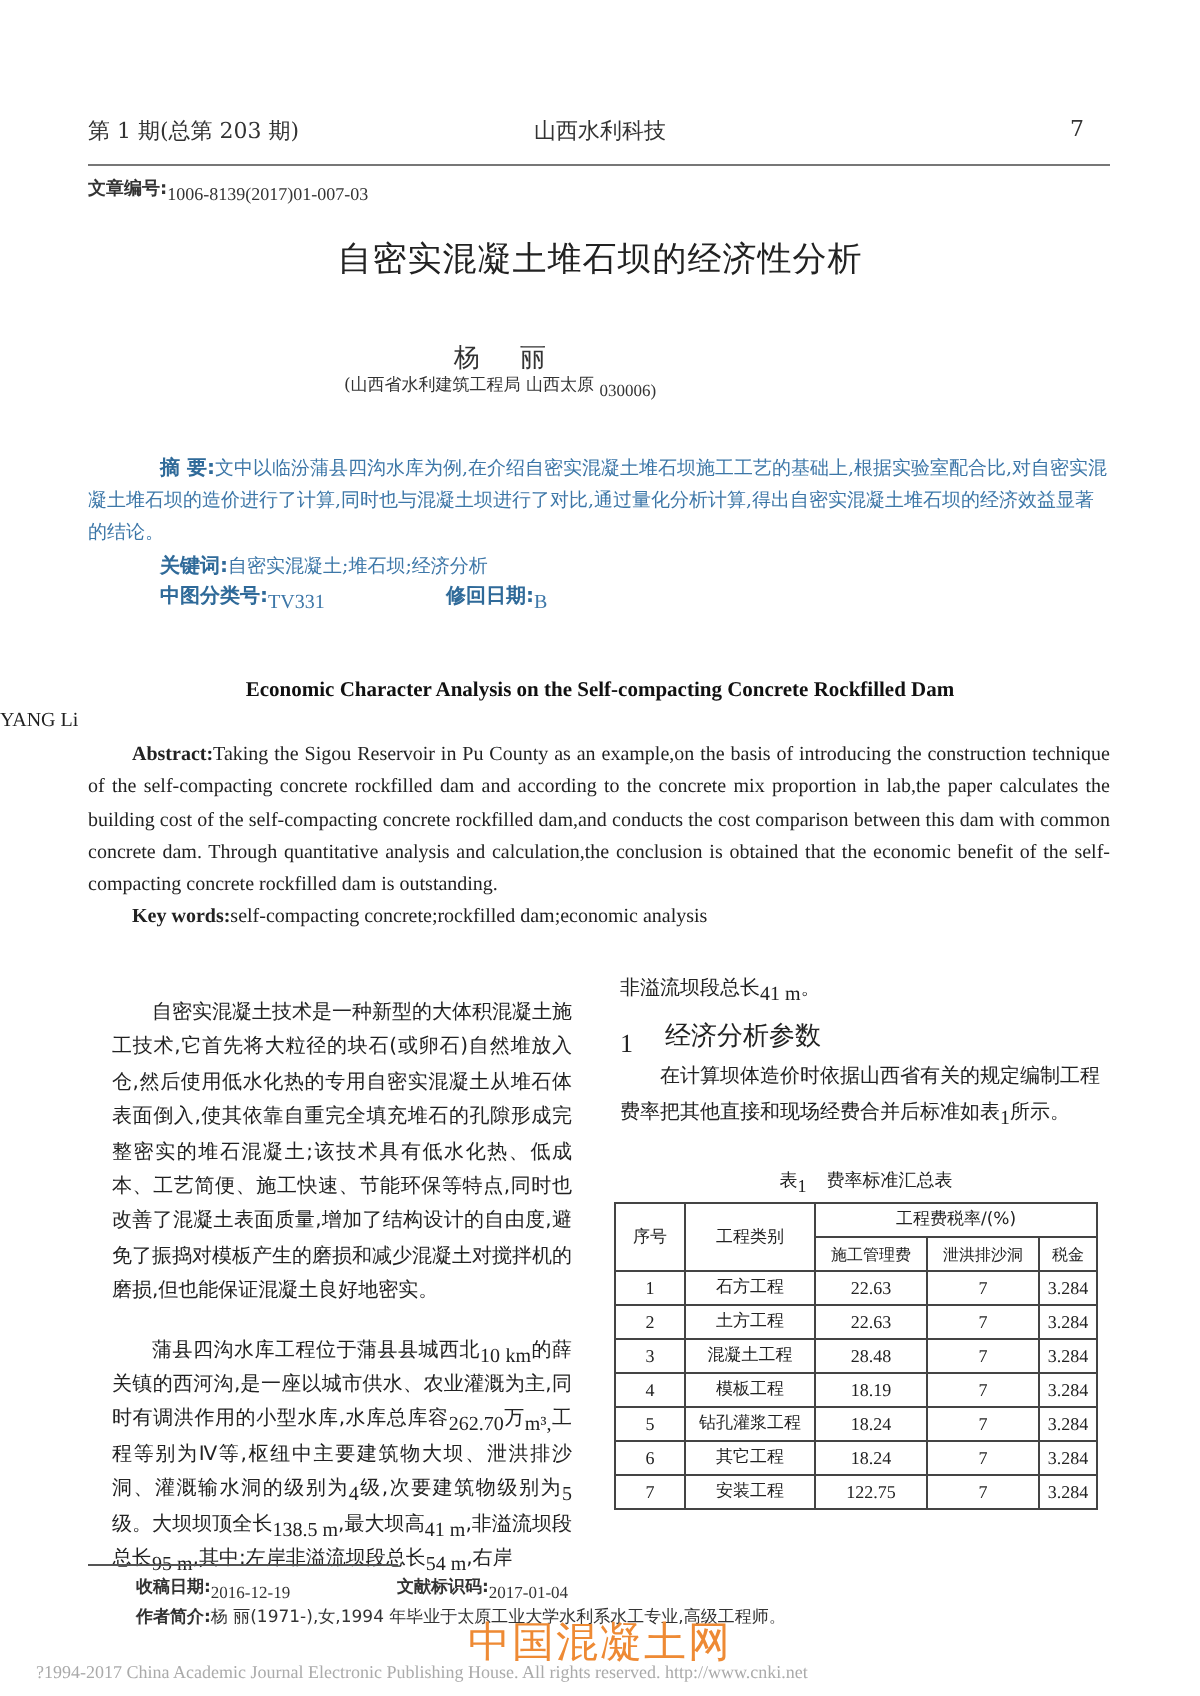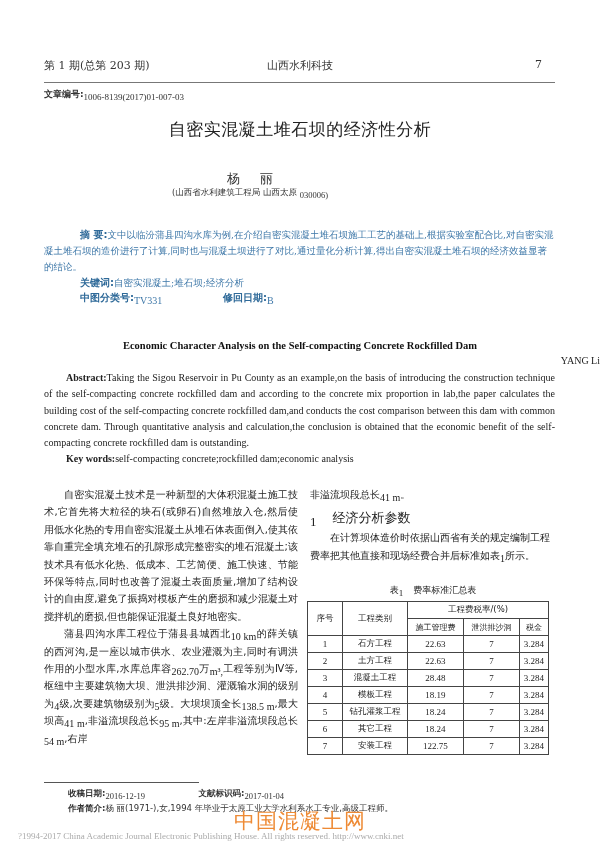--- a/index.html
+++ b/index.html
@@ -23,29 +23,29 @@
   .abstract-cn { top: 227px; left: 44px; width: 512px; font-size: 9.5px; line-height: 16px; color: #3d77a8; }
   .abstract-cn .lbl { font-family: "DejaVu Sans", sans-serif; font-weight: bold; color: #2f6a99; padding-left: 36px; font-size: 10px; }
   .kw { top: 276px; left: 80px; font-size: 9.5px; color: #3d77a8; }
   .kw .lbl, .clc .lbl, .dc .lbl { font-family: "DejaVu Sans", sans-serif; font-weight: bold; color: #2f6a99; font-size: 10px; }
   .clc { top: 291px; left: 80px; font-size: 10px; color: #3d77a8; }
   .clc .v, .dc .v { font-family: "Liberation Serif", serif; position: relative; top: 3px; font-size: 10px; }
   .dc { top: 291px; left: 223px; font-size: 10px; color: #3d77a8; }
 
   .en-title { top: 340px; left: 0; width: 600px; text-align: center; font-family: "Liberation Serif", serif;
               font-weight: bold; font-size: 10.5px; color: #111; }
-  .en-author { top: 355px; left: 0; width: 600px; text-align: right; font-family: "Liberation Serif", serif; font-size: 10px; color: #222; }
+  .en-author { top: 355px; left: 0; width: 600px; text-align: left; font-family: "Liberation Serif", serif; font-size: 10px; color: #222; }
   .en-abstract { top: 370px; left: 44px; width: 511px; font-family: "Liberation Serif", serif; font-size: 10px;
                  line-height: 16.3px; text-align: justify; color: #222; text-indent: 22px; }
   .en-abstract b, .en-kw b { font-weight: bold; }
   .en-kw { top: 453px; left: 66px; font-family: "Liberation Serif", serif; font-size: 10px; color: #222; }
 
   .col-left { top: 486px; left: 44px; width: 254px; font-size: 10px; line-height: 17.4px; color: #222;
               font-family: "DejaVu Sans", sans-serif; text-align: justify; }
-  .col-left p { margin: 0; text-indent: 20px; }
+  .col-left p { margin: 12px; text-indent: 20px; }
   .sub { font-family: "Liberation Serif", serif; font-size: 10px; position: relative; top: 3px; }
 
   .col-right { top: 486px; left: 310px; width: 246px; font-size: 10px; line-height: 17.4px; color: #222;
                font-family: "DejaVu Sans", sans-serif; }
   .col-right p { margin: 0; }
   .sec-head { margin-top: 4px !important; font-size: 13px; line-height: 22px; }
   .sec-head .num { font-family: "Liberation Serif", serif; font-size: 13px; position: relative; top: 4px; margin-right: 16px; }
   .indent { text-indent: 20px; }
 
   .tbl-caption { top: 584px; left: 310px; width: 246px; text-align: center; font-size: 9px; color: #222; font-family: "DejaVu Sans", sans-serif; }

